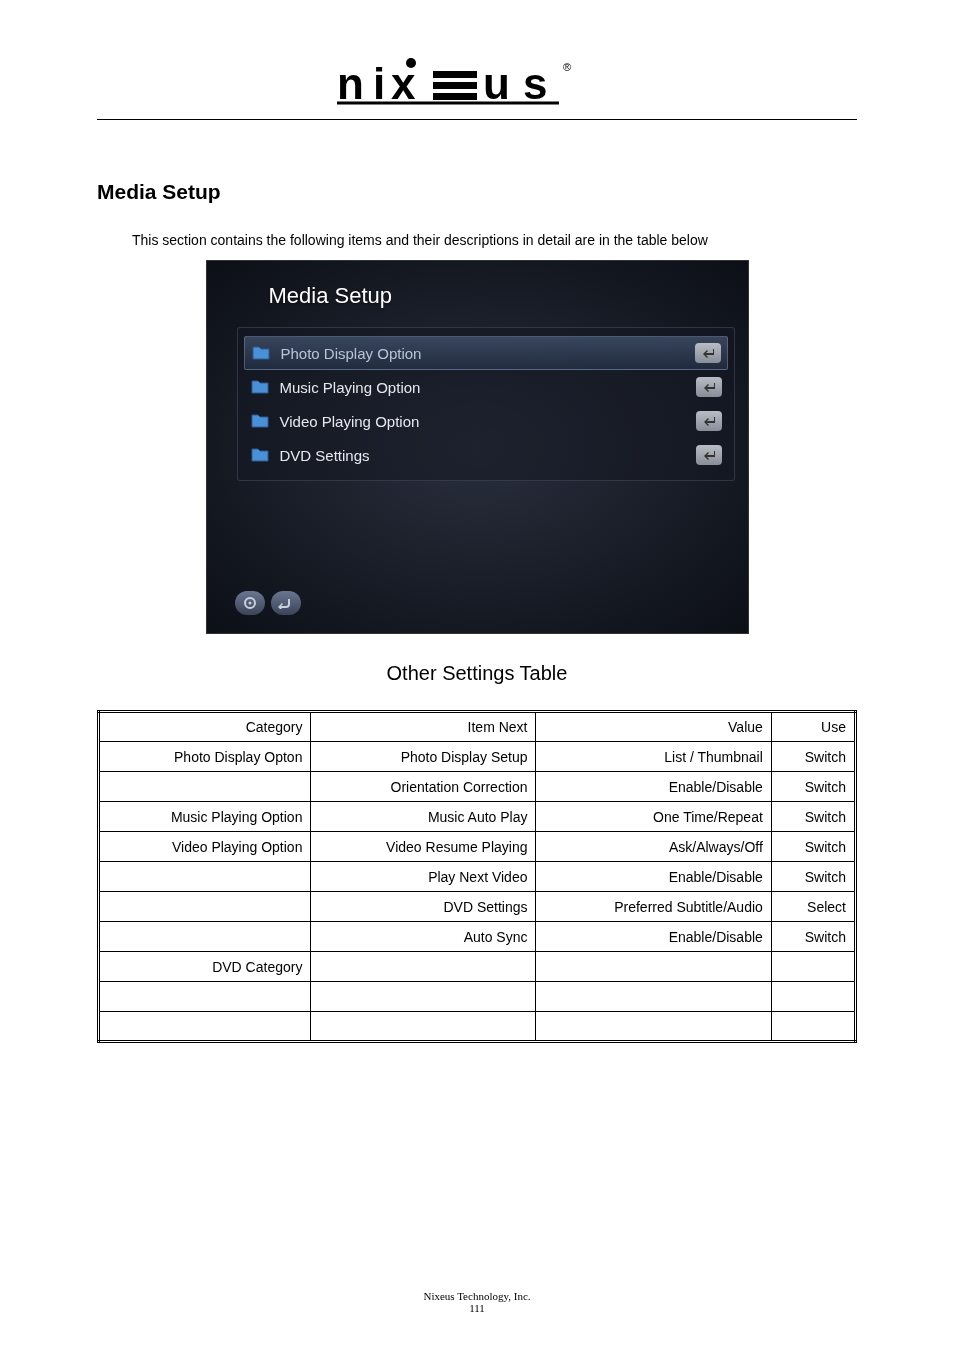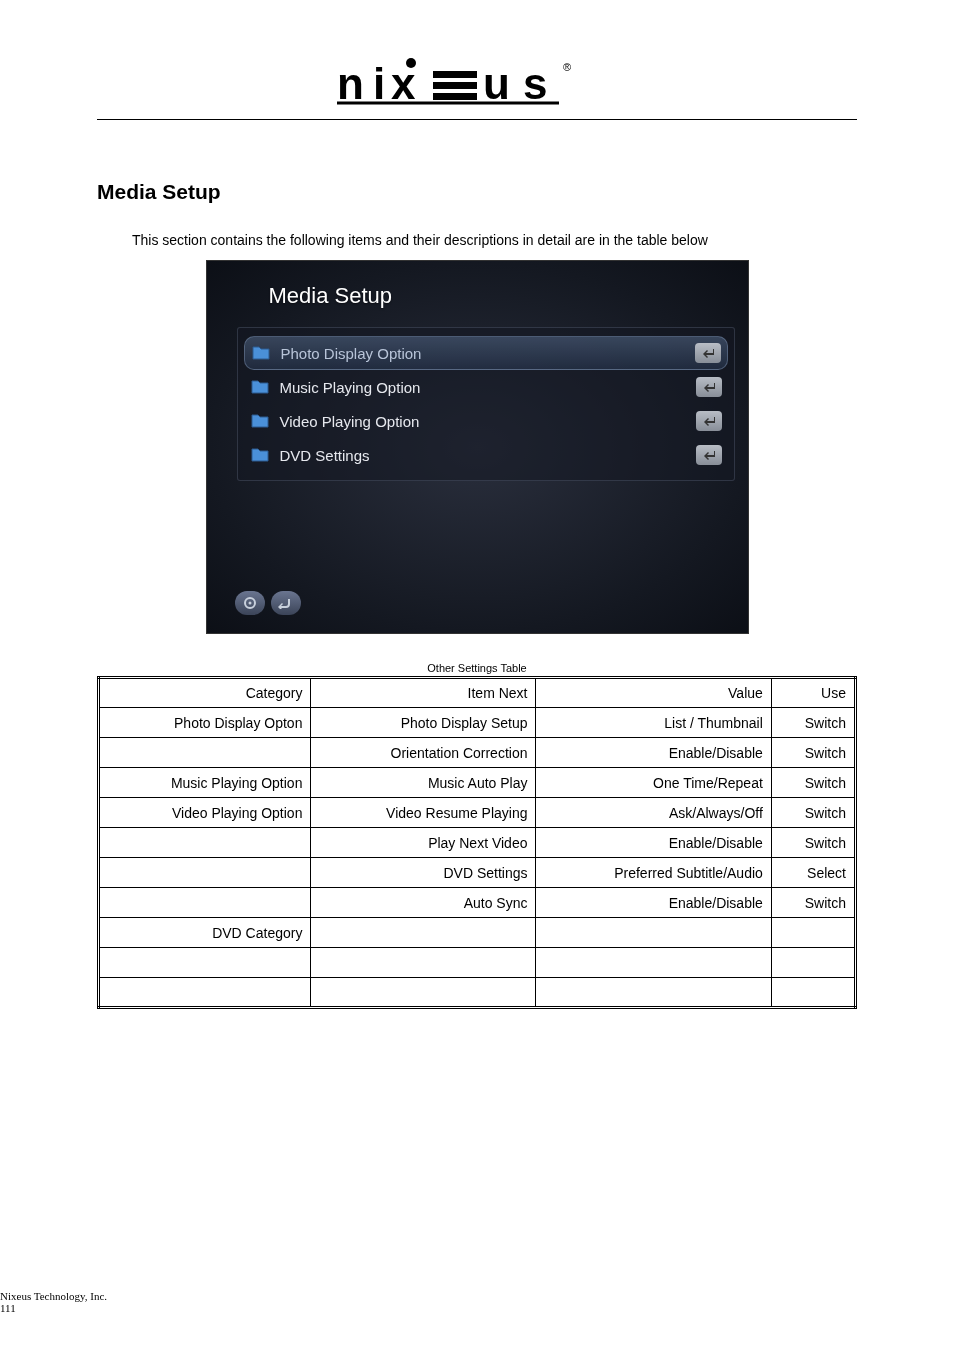--- a/index.html
+++ b/index.html
@@ -71,21 +71,21 @@
       display: flex;
       align-items: center;
       height: 34px;
       padding: 0 12px;
       position: relative;
     }
     .sc-row.selected {
       background: linear-gradient(to bottom, rgba(80,100,130,0.6), rgba(40,55,80,0.6));
       border: 1px solid rgba(120,140,170,0.5);
       margin: 0 6px;
-      border-radius: 10px;
+      border-radius: 2px;
       padding: 0 6px;
     }
     .sc-icon {
       width: 20px;
       height: 20px;
       margin-right: 10px;
       flex-shrink: 0;
     }
     .sc-label {
       color: #e6e8ee;
@@ -116,22 +116,22 @@
       width: 30px;
       height: 24px;
       background: linear-gradient(to bottom, #6a7590, #3b4458);
       border-radius: 12px;
       display: flex;
       align-items: center;
       justify-content: center;
     }
     .table-caption {
       text-align: center;
-      font-size: 11px;
-      margin-bottom: 2px;
+      font-size: 20px;
+      margin-bottom: 25px;
     }
     table {
       width: 100%;
       border-collapse: collapse;
       border: 3px double #000;
     }
     th, td {
       border: 1px solid #000;
       padding: 6px 8px;
       font-size: 14px;
@@ -139,20 +139,21 @@
       height: 30px;
     }
     th {
       font-weight: normal;
       background: transparent;
     }
     .footer {
       position: absolute;
       bottom: 36px;
       width: 100%;
+      text-align: center;
       font-size: 11px;
       font-family: "Times New Roman", serif;
     }
     .pagenum {
       font-size: 11px;
     }
   </style>
 </head>
 <body>
 

